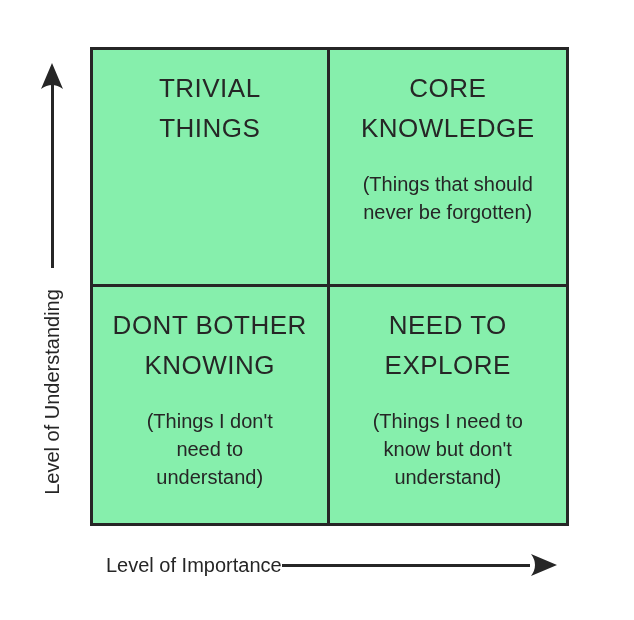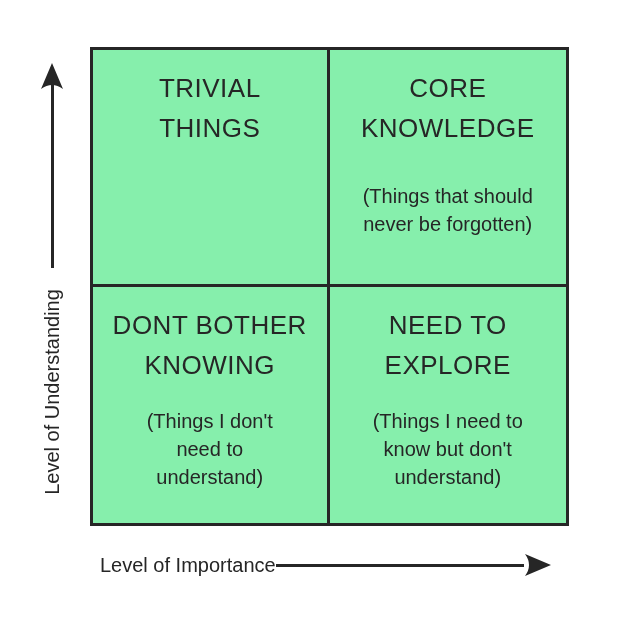--- a/index.html
+++ b/index.html
@@ -37,21 +37,21 @@
   }
   .cell {
     box-sizing: border-box;
     display: flex;
     flex-direction: column;
     align-items: center;
     text-align: center;
     padding: 18px 6px 0 6px;
   }
   .cell.tl { border-right: 3px solid #262626; border-bottom: 3px solid #262626; }
-  .cell.tr { border-bottom: 3px solid #262626; gap: 12px; }
+  .cell.tr { border-bottom: 3px solid #262626; }
   .cell.bl { border-right: 3px solid #262626; }
 
   .q-title {
     font-size: 26px;
     line-height: 40px;
     letter-spacing: 0.5px;
     white-space: pre-line;
     color: #262626;
   }
   .q-sub {
@@ -86,21 +86,21 @@
     text-align: center;
     font-size: 20px;
     transform: rotate(-90deg);
     white-space: nowrap;
     color: #262626;
   }
 
   
   .x-axis {
     position: absolute;
-    left: 100px;
+    left: 106px;
     top: 552px;
     width: 452px;
     height: 26px;
     display: flex;
     align-items: center;
   }
   .x-label {
     font-size: 20px;
     white-space: nowrap;
     color: #262626;

